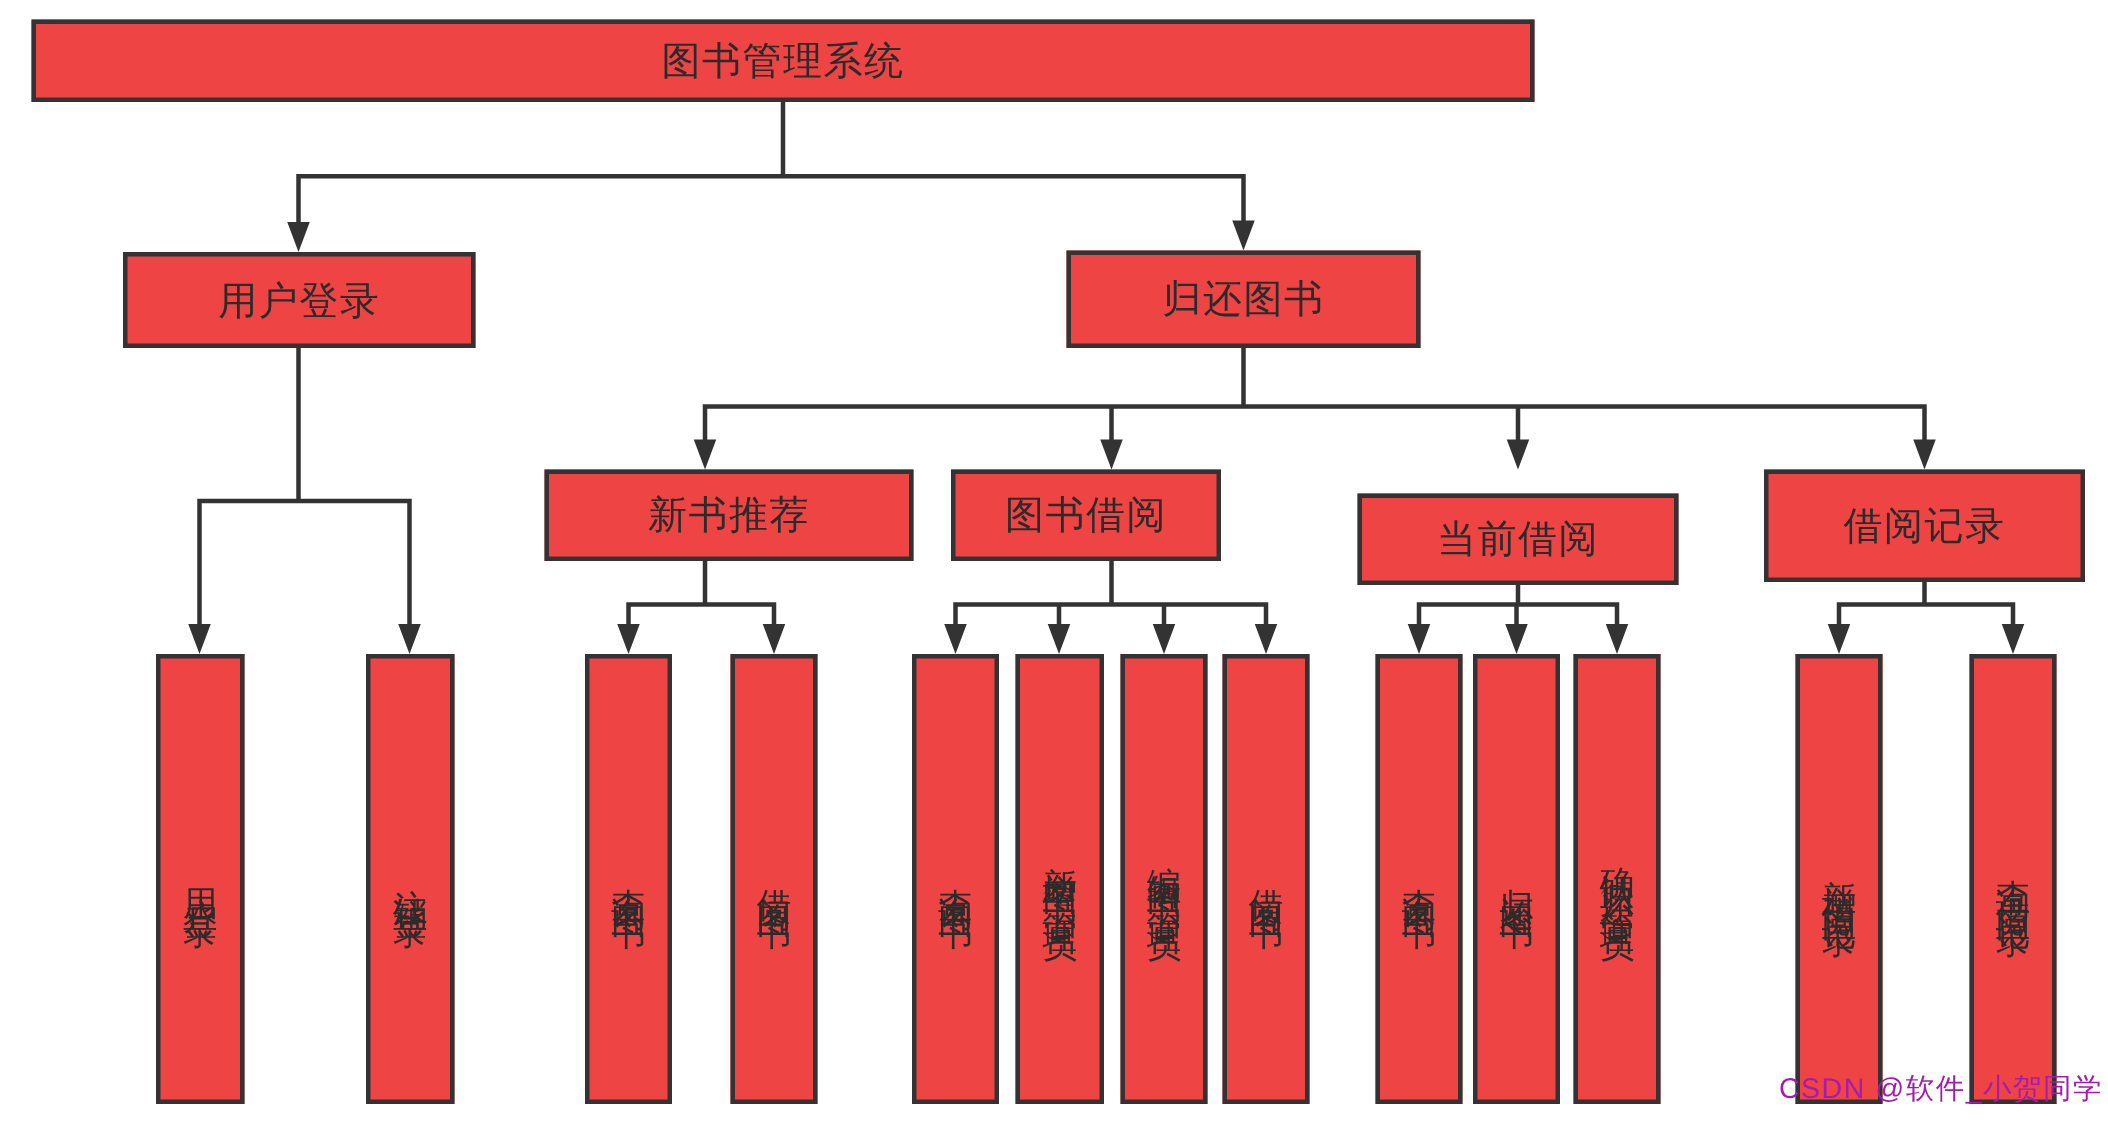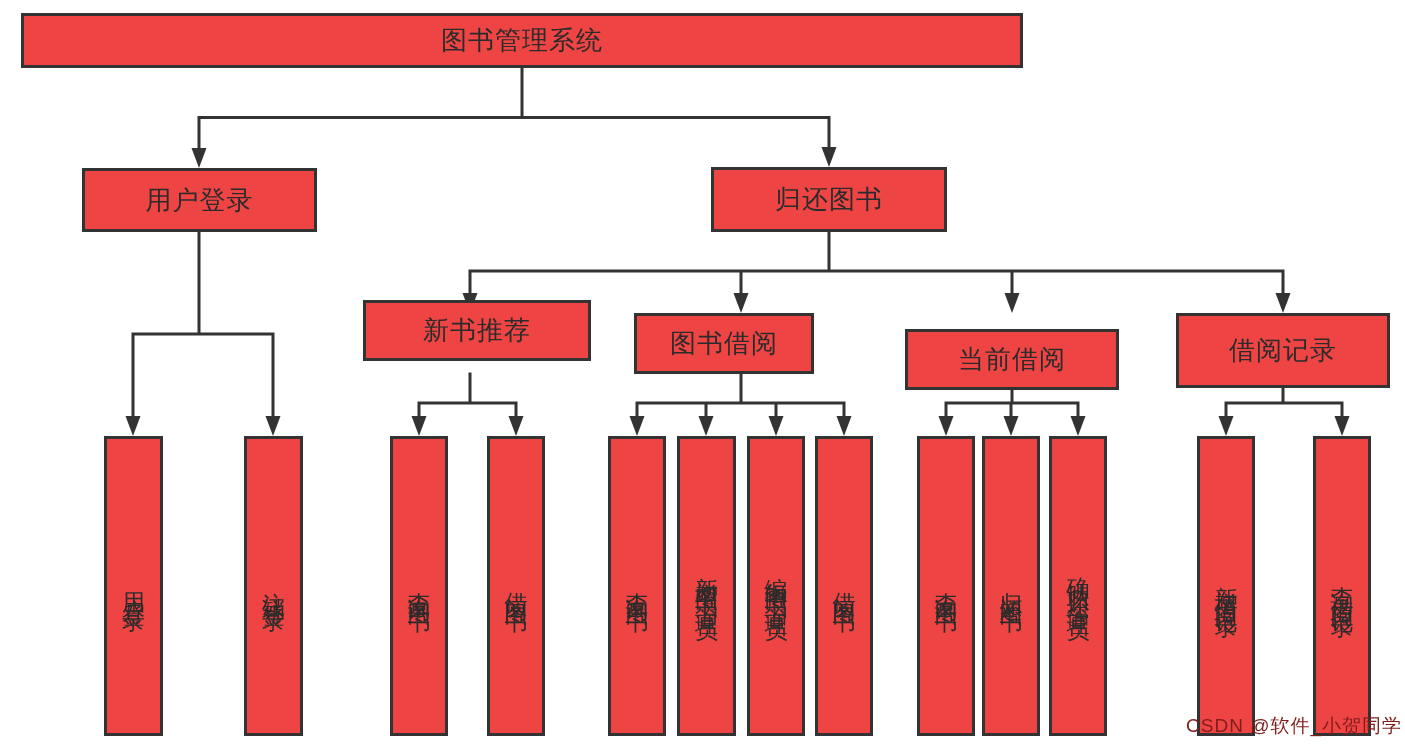--- a/index.html
+++ b/index.html
@@ -10,21 +10,21 @@
   }
   .edges{position:absolute;left:0;top:0;}
   .box{
     position:absolute;box-sizing:border-box;background:#ef4444;
     border:3px solid #333333;display:flex;align-items:center;justify-content:center;
   }
   .hbox{font-size:26px;letter-spacing:1px;}
   .vbox{font-size:23px;}
   .vbox .vtext{writing-mode:vertical-rl;letter-spacing:6px;line-height:1;}
   .watermark{
-    position:absolute;right:3px;top:713px;font-size:19px;color:#7f1d1d;
+    position:absolute;right:3px;top:713px;font-size:19px;color:#a21caf;
     letter-spacing:1px;white-space:nowrap;
   }
 </style>
 </head>
 <body>
 
 <div class="stage">
 
   <svg class="edges" width="1405" height="747" viewBox="0 0 1405 747">
 
@@ -54,21 +54,21 @@
     <span>图书管理系统</span>
   </div>
 
   <div class="box hbox" style="left:82px;top:168px;width:235px;height:64px">
     <span>用户登录</span>
   </div>
   <div class="box hbox" style="left:711px;top:167px;width:236px;height:65px">
     <span>归还图书</span>
   </div>
 
-  <div class="box hbox" style="left:363px;top:300px;width:228px;height:61px">
+  <div class="box hbox" style="left:363px;top:313px;width:246px;height:61px">
     <span>新书推荐</span>
   </div>
   <div class="box hbox" style="left:634px;top:313px;width:180px;height:61px">
     <span>图书借阅</span>
   </div>
   <div class="box hbox" style="left:905px;top:329px;width:214px;height:61px">
     <span>当前借阅</span>
   </div>
   <div class="box hbox" style="left:1176px;top:313px;width:214px;height:75px">
     <span>借阅记录</span>

